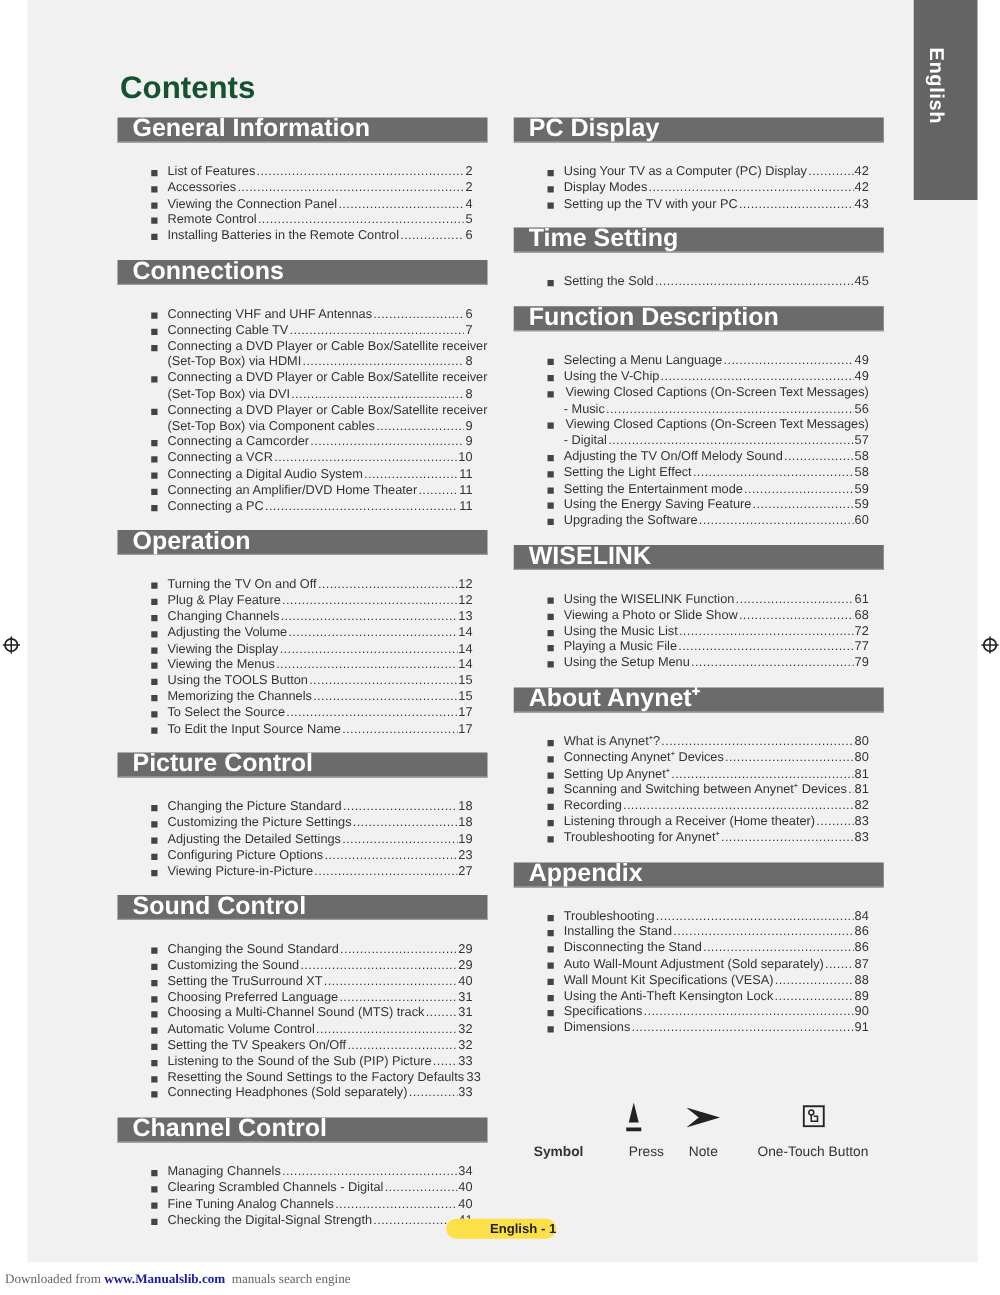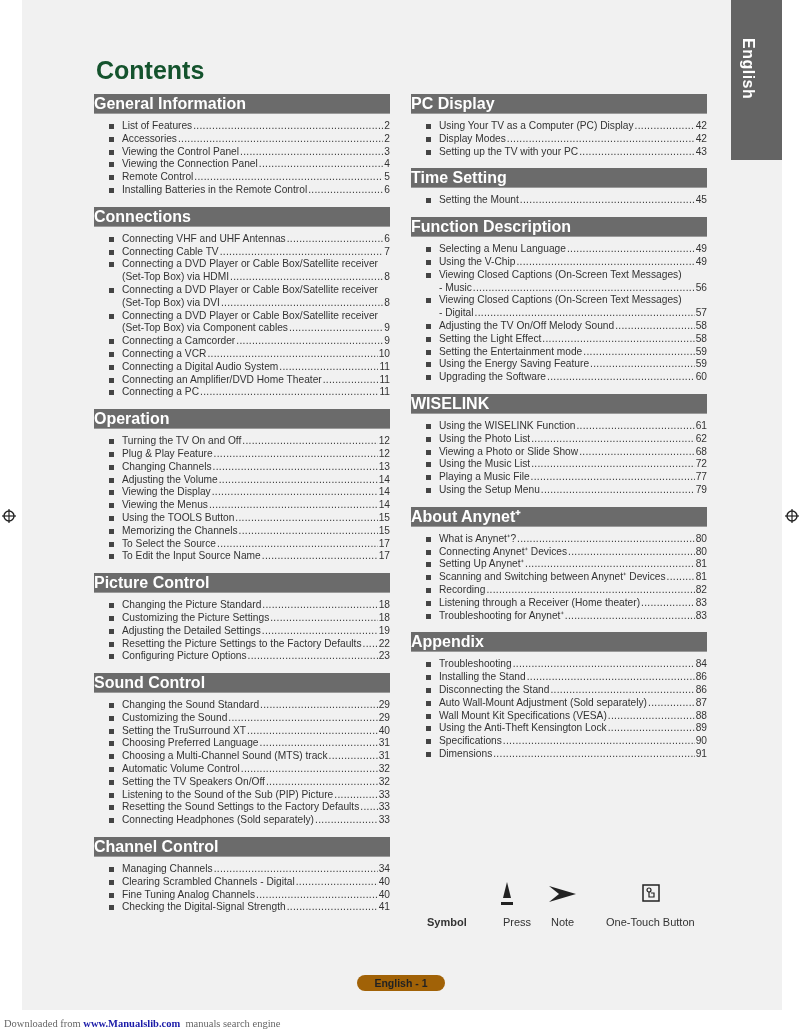--- a/index.html
+++ b/index.html
@@ -7,36 +7,36 @@
          font-family:"Liberation Sans", sans-serif; color:#2a2a2a; }
   .page { position:absolute; left:22px; top:0; width:760px; height:1010px; background:#f1f1f1; }
   .lang-tab { position:absolute; left:731px; top:0; width:51px; height:160px; background:#646464; }
   .lang-tab span { position:absolute; left:8px; top:38px; color:#fff; font-weight:bold; font-size:16px;
                    writing-mode:vertical-rl; letter-spacing:0.5px; }
   .title { position:absolute; left:96px; top:56px; font-size:25px; font-weight:bold; color:#14532d; margin:0; }
   .col { position:absolute; width:296px; }
   .col-left { left:94px; top:94px; }
   .col-right { left:411px; top:94px; }
   .section { margin-bottom:10px; }
-  .sec-head { height:19px; background:#6b6b6b; color:#fff; font-weight:bold; font-size:16px;
-              line-height:19px; padding-left:0; border-bottom:1px solid #9a9a9a; }
-  ul.items { list-style:none; margin:0; padding:6px 0 0 0; }
+  .sec-head { height:19px; background:#6b6b6b; color:#fff; font-weight:bold; font-size:20px;
+              line-height:19px; padding-left:12px; border-bottom:1px solid #9a9a9a; }
+  ul.items { list-style:none; margin:12px; padding:6px 0 0 0;text-align:right; }
   ul.items li { position:relative; padding-left:28px; font-size:10.2px; line-height:12.8px; color:#333; }
   ul.items li::before { content:""; position:absolute; left:15px; top:4px; width:5px; height:5px; background:#444; }
   .row { display:flex; align-items:flex-end; }
   .row .t { white-space:nowrap; }
   .row .dots { flex:1; overflow:hidden; white-space:nowrap; margin:0 1px; }
   .row .dots::after { content:"........................................................................................................................................................"; letter-spacing:0.3px; }
   .row .p { white-space:nowrap; }
   .line1 { display:block; white-space:nowrap; }
   .symbols { position:absolute; left:411px; top:880px; width:300px; height:56px; }
   .sym { position:absolute; text-align:center; font-size:11px; color:#333; }
   .sym .lbl { position:absolute; top:36px; white-space:nowrap; }
   .page-pill { position:absolute; left:357px; top:975px; width:88px; height:16px; border-radius:9px;
-               background:#a16207; text-align:center; font-size:10.5px; font-weight:bold; line-height:16px; color:#222; }
+               background:#fde047; text-align:right; font-size:10.5px; font-weight:bold; line-height:16px; color:#222; }
   .footer { position:absolute; left:4px; top:1018px; font-family:"Liberation Serif", serif; font-size:10.5px; color:#666; }
   .footer a { color:#1a1aa8; font-weight:bold; }
   .reg { position:absolute; width:14px; height:14px; }
 </style>
 </head>
 <body>
 
 <div class="page"></div>
 
 <div class="lang-tab">
@@ -58,27 +58,20 @@
         </li>
         <li>
           <div class="row">
             <span class="t">Accessories</span>
             <span class="dots"></span>
             <span class="p">2</span>
           </div>
         </li>
         <li>
           <div class="row">
-            <span class="t">Viewing the Control Panel</span>
-            <span class="dots"></span>
-            <span class="p">3</span>
-          </div>
-        </li>
-        <li>
-          <div class="row">
             <span class="t">Viewing the Connection Panel</span>
             <span class="dots"></span>
             <span class="p">4</span>
           </div>
         </li>
         <li>
           <div class="row">
             <span class="t">Remote Control</span>
             <span class="dots"></span>
             <span class="p">5</span>
@@ -265,30 +258,30 @@
         </li>
         <li>
           <div class="row">
             <span class="t">Adjusting the Detailed Settings</span>
             <span class="dots"></span>
             <span class="p">19</span>
           </div>
         </li>
         <li>
           <div class="row">
-            <span class="t">Resetting the Picture Settings to the Factory Defaults</span>
-            <span class="dots"></span>
-            <span class="p">22</span>
-          </div>
-        </li>
-        <li>
-          <div class="row">
             <span class="t">Configuring Picture Options</span>
             <span class="dots"></span>
             <span class="p">23</span>
+          </div>
+        </li>
+        <li>
+          <div class="row">
+            <span class="t">Viewing Picture-in-Picture</span>
+            <span class="dots"></span>
+            <span class="p">27</span>
           </div>
         </li>
       </ul>
     </div>
     <div class="section">
       <div class="sec-head">Sound Control</div>
       <ul class="items">
         <li>
           <div class="row">
             <span class="t">Changing the Sound Standard</span>
@@ -420,21 +413,21 @@
             <span class="p">43</span>
           </div>
         </li>
       </ul>
     </div>
     <div class="section">
       <div class="sec-head">Time Setting</div>
       <ul class="items">
         <li>
           <div class="row">
-            <span class="t">Setting the Mount</span>
+            <span class="t">Setting the Sold</span>
             <span class="dots"></span>
             <span class="p">45</span>
           </div>
         </li>
       </ul>
     </div>
     <div class="section">
       <div class="sec-head">Function Description</div>
       <ul class="items">
         <li>
@@ -505,27 +498,20 @@
       </ul>
     </div>
     <div class="section">
       <div class="sec-head">WISELINK</div>
       <ul class="items">
         <li>
           <div class="row">
             <span class="t">Using the WISELINK Function</span>
             <span class="dots"></span>
             <span class="p">61</span>
-          </div>
-        </li>
-        <li>
-          <div class="row">
-            <span class="t">Using the Photo List</span>
-            <span class="dots"></span>
-            <span class="p">62</span>
           </div>
         </li>
         <li>
           <div class="row">
             <span class="t">Viewing a Photo or Slide Show</span>
             <span class="dots"></span>
             <span class="p">68</span>
           </div>
         </li>
         <li>

